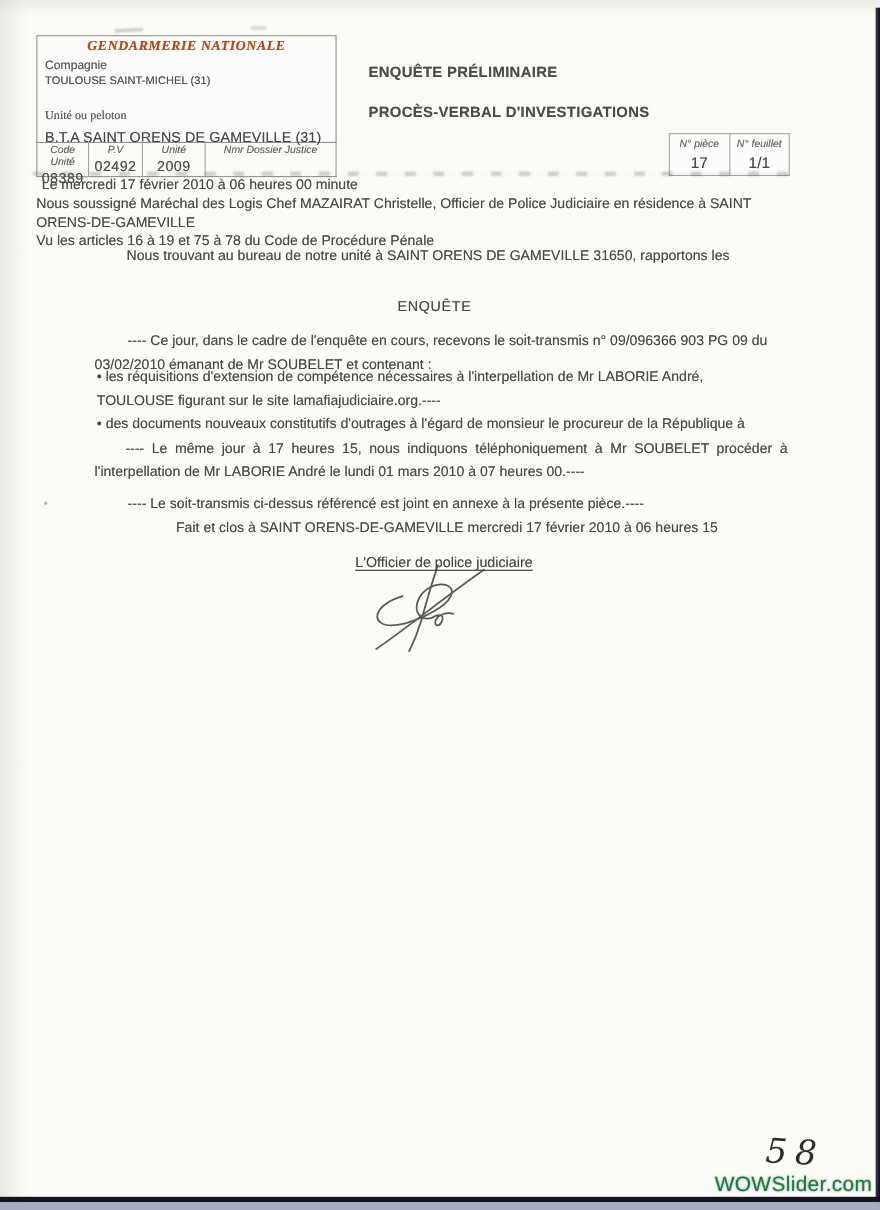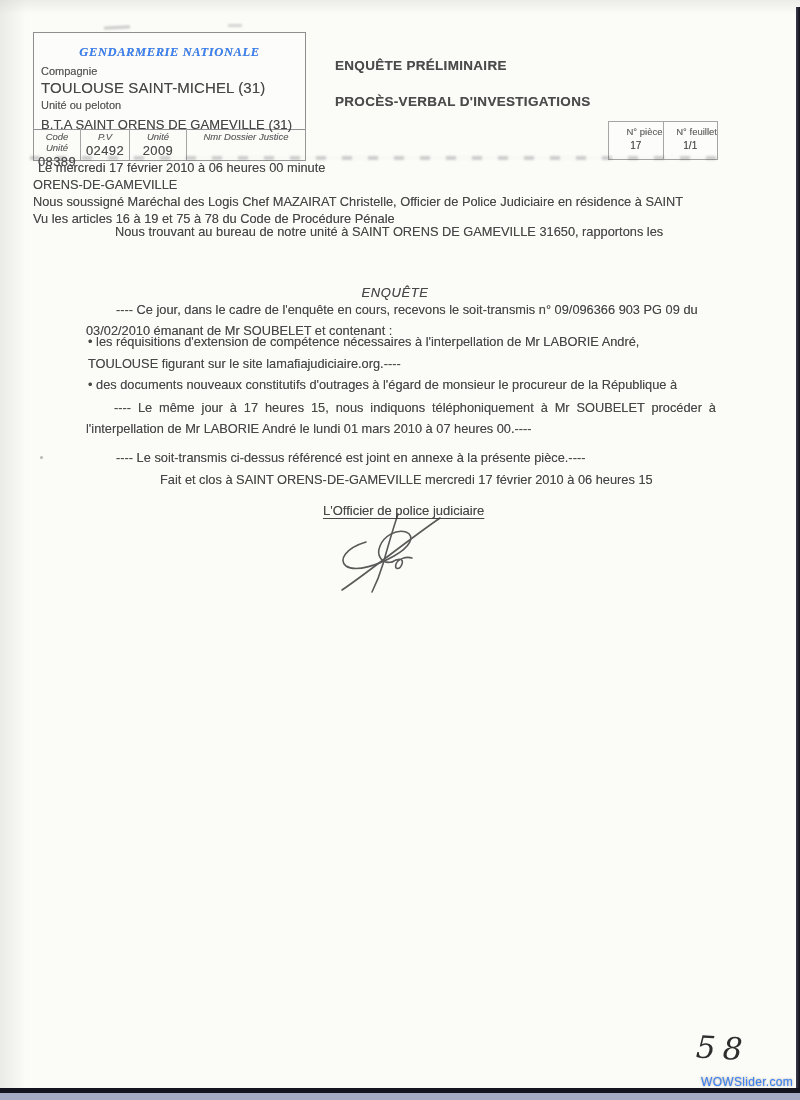--- a/index.html
+++ b/index.html
@@ -4,68 +4,68 @@
 <style>
   html,body{margin:0;padding:0;}
   body{width:800px;height:1100px;position:relative;background:#ffffff;}
   .page{position:absolute;inset:0;background:#fbfbf8;overflow:hidden;
         font-family:"Liberation Sans",sans-serif;color:#474747;
         text-shadow:0 0 0.5px rgba(80,80,80,0.55);}
   .abs{position:absolute;}
 
   
   .unit-box{left:33px;top:32px;width:271px;height:96px;border:1px solid #8f8f8f;background:rgba(255,255,255,0.35);}
-  .gn-title{margin-top:12px;font-family:"Liberation Serif",serif;font-style:italic;font-weight:bold;
-            font-size:12.5px;letter-spacing:0.6px;text-align:center;color:#3b82f6;}
+  .gn-title{margin-top:1px;font-family:"Liberation Serif",serif;font-style:italic;font-weight:bold;
+            font-size:12.5px;letter-spacing:0.6px;text-align:center;color:#c2410c;}
   .ub-label{font-size:11px;color:#565656;margin:5px 0 0 7px;}
-  .ub-value{font-size:15px;color:#464646;margin:2px 0 0 7px;white-space:nowrap;letter-spacing:0.1px;}
-  .ub-label.l2{margin-top:3px;}
+  .ub-value{font-size:10px;color:#464646;margin:2px 0 0 7px;white-space:nowrap;letter-spacing:0.1px;}
+  .ub-label.l2{margin-top:20px;font-family:Liberation Serif, serif;}
   .ub-value.v2{margin-top:6px;font-size:13px;}
 
   .unit-table{left:33px;top:128px;width:271px;height:32px;border:1px solid #979797;border-top:none;display:flex;}
   .ut-cell{display:flex;flex-direction:column;border-right:1px solid #a5a5a5;}
   .ut-cell.c1{width:46px;} .ut-cell.c2{width:48px;} .ut-cell.c3{width:56px;}
   .ut-cell.c4{flex:1;border-right:none;}
   .ut-th{font-style:italic;font-size:9.5px;color:#666;text-align:center;padding-top:3px;}
   .ut-td{font-size:13px;text-align:center;padding-top:1px;letter-spacing:0.4px;color:#4a4a4a;}
 
   .doc-title{left:335px;font-weight:bold;font-size:13.5px;letter-spacing:0.3px;color:#4b4b4b;white-space:nowrap;}
   .t1{top:58px;} .t2{top:94px;}
 
   .piece-table{left:608px;top:121px;width:108px;height:37px;border:1px solid #a5a5a5;display:flex;background:rgba(255,255,255,0.3);}
   .pt-cell{flex:1;display:flex;flex-direction:column;}
   .pt-cell.first{border-right:1px solid #a5a5a5;}
-  .pt-th{font-size:9.5px;color:#6a6a6a;text-align:right;padding-top:4px;}
-  .pt-td{font-size:10px;text-align:center;padding-top:3px;color:#4a4a4a;}
+  .pt-th{font-style:italic;font-size:9.5px;color:#6a6a6a;text-align:center;padding-top:4px;}
+  .pt-td{font-size:14px;text-align:center;padding-top:3px;color:#4a4a4a;}
 
   
   .bl{white-space:nowrap;font-size:12.8px;}
   .intro{left:33px;top:160px;}
   .intro .bl{height:17px;}
   .intro .bl.first{padding-left:5px;}
   .report{left:115px;top:221px;}
   .report .bl{height:25px;padding-top:3px;}
-  .enquete{left:0;top:285px;width:790px;text-align:center;font-size:13px;letter-spacing:0.6px;font-style:italic;}
+  .enquete{left:0;top:271px;width:790px;text-align:center;font-size:13px;letter-spacing:0.6px;}
   .para1{left:86px;top:302px;}
   .para1 .bl{height:21px;}
   .para1 .ind{padding-left:30px;}
   .bullets{left:88px;top:334px;}
   .bullets .bl{height:21.5px;}
   .para2{left:86px;top:400px;width:630px;}
   .para2 .bl{height:21px;}
   .para2 .jline{white-space:normal;text-align:justify;text-align-last:justify;text-indent:28px;width:630px;}
   .para3{left:116px;top:450px;}
   .closing{left:160px;top:472px;}
   .sig-title{left:323px;top:503px;font-size:13px;text-decoration:underline;text-underline-offset:3px;white-space:nowrap;}
   .signature{left:336px;top:512px;}
 
   
   .page-num{left:696px;top:1030px;font-family:"DejaVu Serif",serif;font-style:italic;font-size:31px;
             color:#2e2e2e;letter-spacing:7px;transform:rotate(3deg);text-shadow:none;white-space:nowrap;}
-  .watermark{right:7px;bottom:11px;font-size:12px;letter-spacing:0.3px;color:#3b82f6;
+  .watermark{right:7px;bottom:11px;font-size:19px;letter-spacing:0.3px;color:#15803d;
              text-shadow:0 0 2px rgba(110,110,110,0.85);white-space:nowrap;}
   .frame-right{right:0;top:7px;width:4px;height:1086px;background:linear-gradient(to left,#10101a,#3c3c4e);}
   .frame-bottom{left:0;bottom:7px;width:800px;height:5px;background:#14141e;}
   .frame-strip{left:0;bottom:0;width:800px;height:7px;background:#a6abc4;}
   .shade-left{left:0;top:0;width:26px;height:100%;background:linear-gradient(90deg,rgba(190,190,185,0.28),rgba(190,190,185,0));}
   .shade-top{left:0;top:0;width:100%;height:14px;background:linear-gradient(180deg,rgba(200,200,195,0.30),rgba(200,200,195,0));}
 
   
   .smudge{left:30px;top:156px;width:688px;height:4px;opacity:.5;filter:blur(1.2px);
           background:repeating-linear-gradient(90deg,rgba(70,70,75,0.5) 0 10px,rgba(70,70,75,0.04) 10px 26px);}
@@ -121,22 +121,22 @@
     <div class="pt-cell">
       <div class="pt-th">N° feuillet</div>
       <div class="pt-td">1/1</div>
     </div>
   </div>
 
   <div class="abs smudge"></div>
 
   <div class="abs intro">
     <div class="bl first">Le mercredi 17 février 2010 à 06 heures 00 minute</div>
+    <div class="bl">Nous soussigné Maréchal des Logis Chef MAZAIRAT Christelle, Officier de Police Judiciaire en résidence à SAINT</div>
     <div class="bl">ORENS-DE-GAMEVILLE</div>
-    <div class="bl">Nous soussigné Maréchal des Logis Chef MAZAIRAT Christelle, Officier de Police Judiciaire en résidence à SAINT</div>
     <div class="bl">Vu les articles 16 à 19 et 75 à 78 du Code de Procédure Pénale</div>
   </div>
 
   <div class="abs report">
     <div class="bl">Nous trouvant au bureau de notre unité à SAINT ORENS DE GAMEVILLE 31650, rapportons les</div>
   </div>
 
   <div class="abs enquete">ENQUÊTE</div>
 
   <div class="abs para1">

